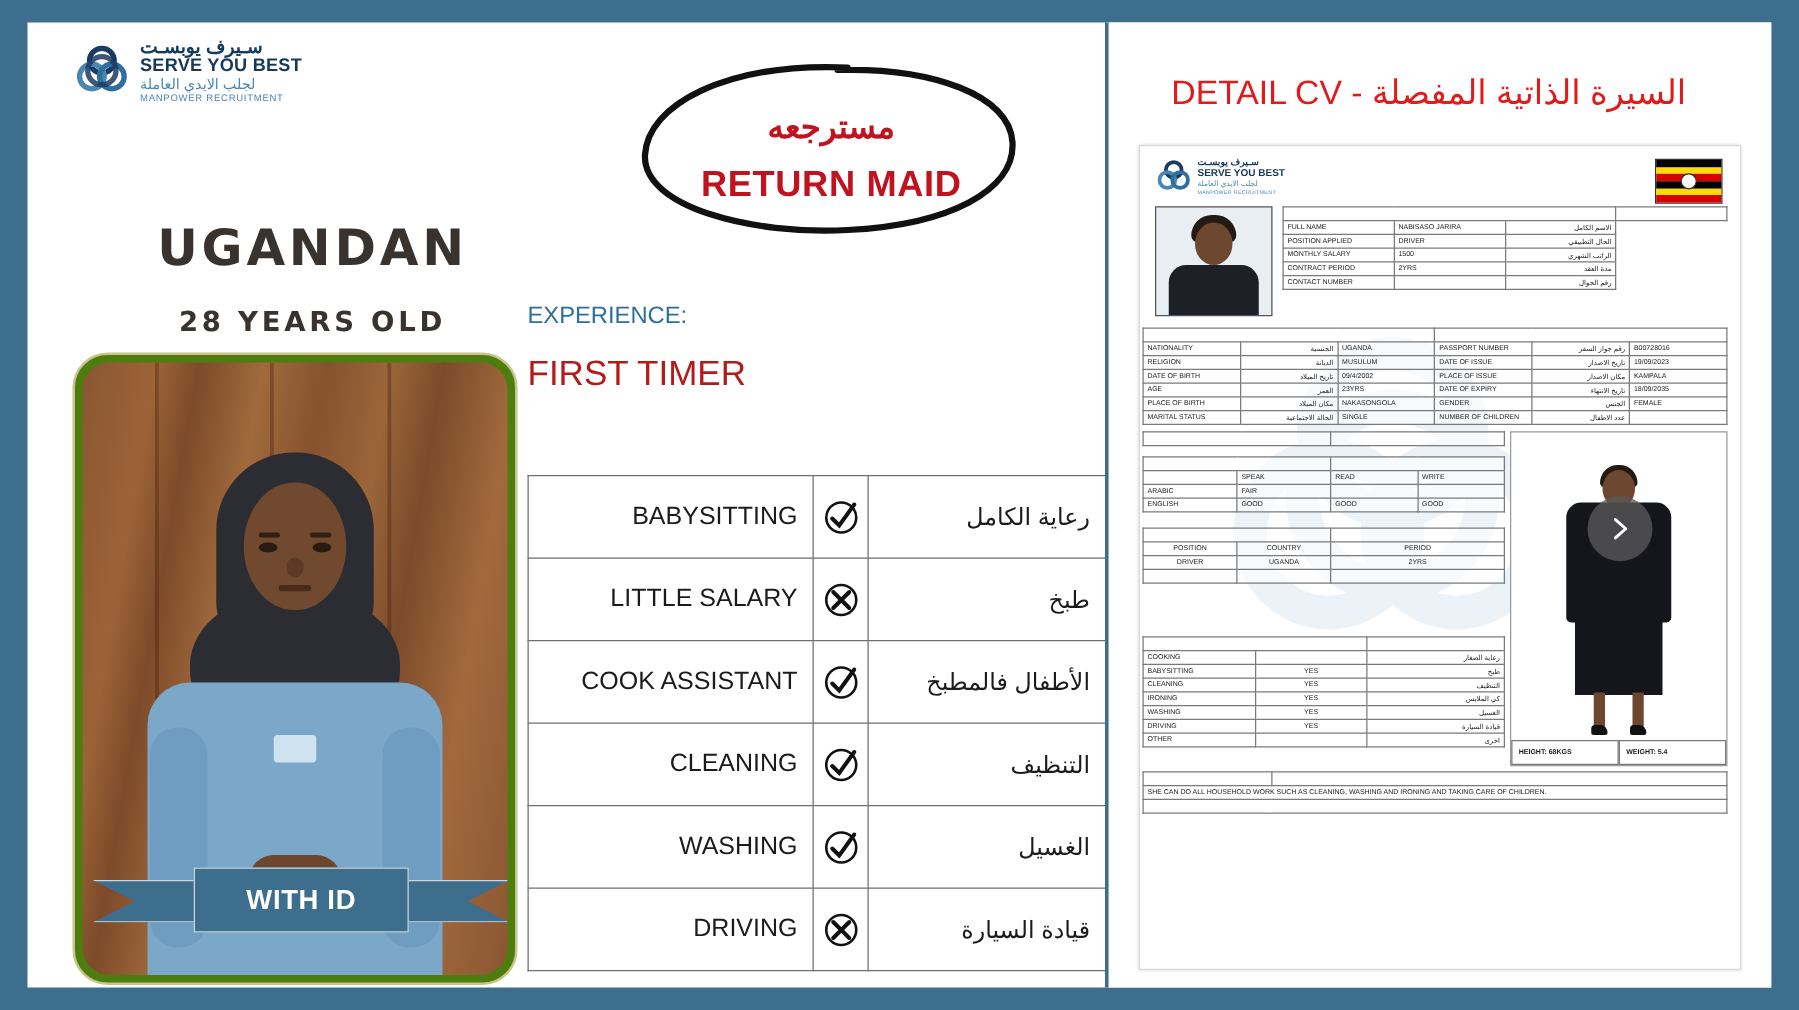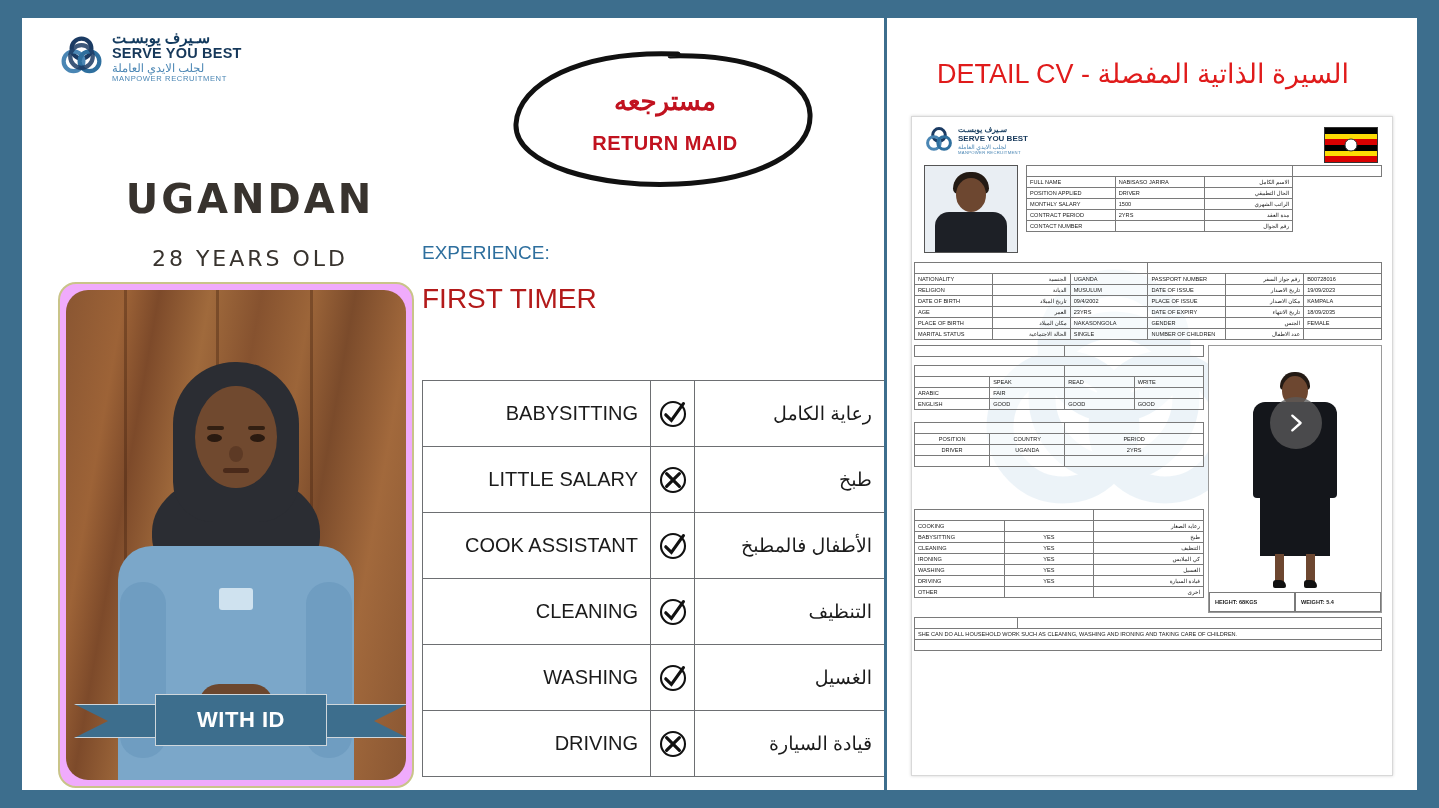--- a/index.html
+++ b/index.html
@@ -39,28 +39,28 @@
     font-family: "DejaVu Sans", sans-serif; font-weight: bold;
     color: #38332e; letter-spacing: 2px; font-size: 32px;
   }
   .maid-name {
     position: absolute; left: 40px; top: 158px; width: 376px; text-align: center;
     font-family: "DejaVu Sans", sans-serif; font-weight: bold;
     color: #38332e; letter-spacing: 3px; font-size: 40px;
   }
   .maid-age {
     position: absolute; left: 40px; top: 228px; width: 376px; text-align: center;
-    font-family: "DejaVu Sans", sans-serif; font-weight: normal;
+    font-family: "DejaVu Sans", sans-serif; font-weight: bold;
     color: #38332e; letter-spacing: 3px; font-size: 22px;
   }
 
   
   .photo-card {
     position: absolute; left: 36px; top: 264px; width: 356px; height: 506px;
-    border: 2px solid #c9c489; border-radius: 18px; background: #f0abfc;
+    border: 2px solid #c9c489; border-radius: 28px; background: #4d7c0f;
     padding: 6px;
   }
   .photo-inner {
     position: relative; width: 100%; height: 100%;
     border-radius: 22px; overflow: hidden;
     background: linear-gradient(100deg,#8a5632 0%, #9d6337 14%, #7d4a2a 22%, #a06a3c 34%,
                 #86522f 46%, #9c6539 58%, #7b4b2b 68%, #a2693c 82%, #8a5733 100%);
   }
   
   .plank { position: absolute; top: 0; bottom: 0; width: 3px; background: rgba(60,30,12,.35); }
@@ -97,21 +97,21 @@
     width: 172px; height: 52px; background: #3d6e8d; border: 1px solid #cfd7dc;
     display: flex; align-items: center; justify-content: center;
     color: #fff; font-weight: bold; font-size: 22px; letter-spacing: .5px; }
 
   
   .annot { position: absolute; left: 488px; top: 30px; width: 310px; height: 142px; }
   .annot svg { position: absolute; inset: 0; width: 100%; height: 100%; }
   .annot-ar { position: absolute; left: 0; top: 38px; width: 100%; text-align: center;
     color: #c1121f; font-size: 26px; font-weight: bold; direction: rtl; }
   .annot-en { position: absolute; left: 0; top: 84px; width: 100%; text-align: center;
-    color: #c1121f; font-size: 20px; font-weight: bold; letter-spacing: .5px; }
+    color: #c1121f; font-size: 29px; font-weight: bold; letter-spacing: .5px; }
 
   
   .exp-label { position: absolute; left: 400px; top: 224px; font-size: 19px; color: #2e6f9e; }
   .exp-value { position: absolute; left: 400px; top: 265px; font-size: 28px; color: #b31a1a; }
 
   
   .skills-table { position: absolute; left: 400px; top: 362px; width: 462px;
     border-collapse: collapse; table-layout: fixed; }
   .skills-table td { border: 1.5px solid #6d6f72; height: 66px; vertical-align: middle; }
   .sk-en { width: 228px; text-align: right; padding-right: 12px; font-size: 20px; color: #1b1b1b; }

